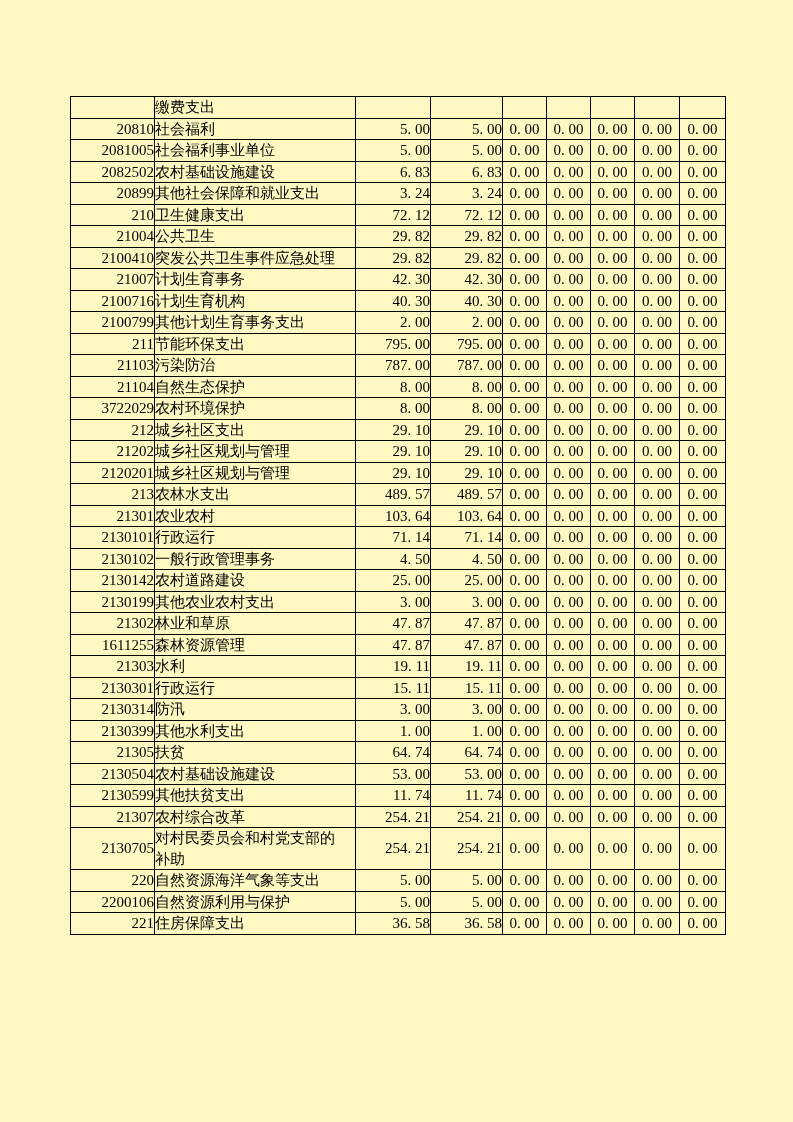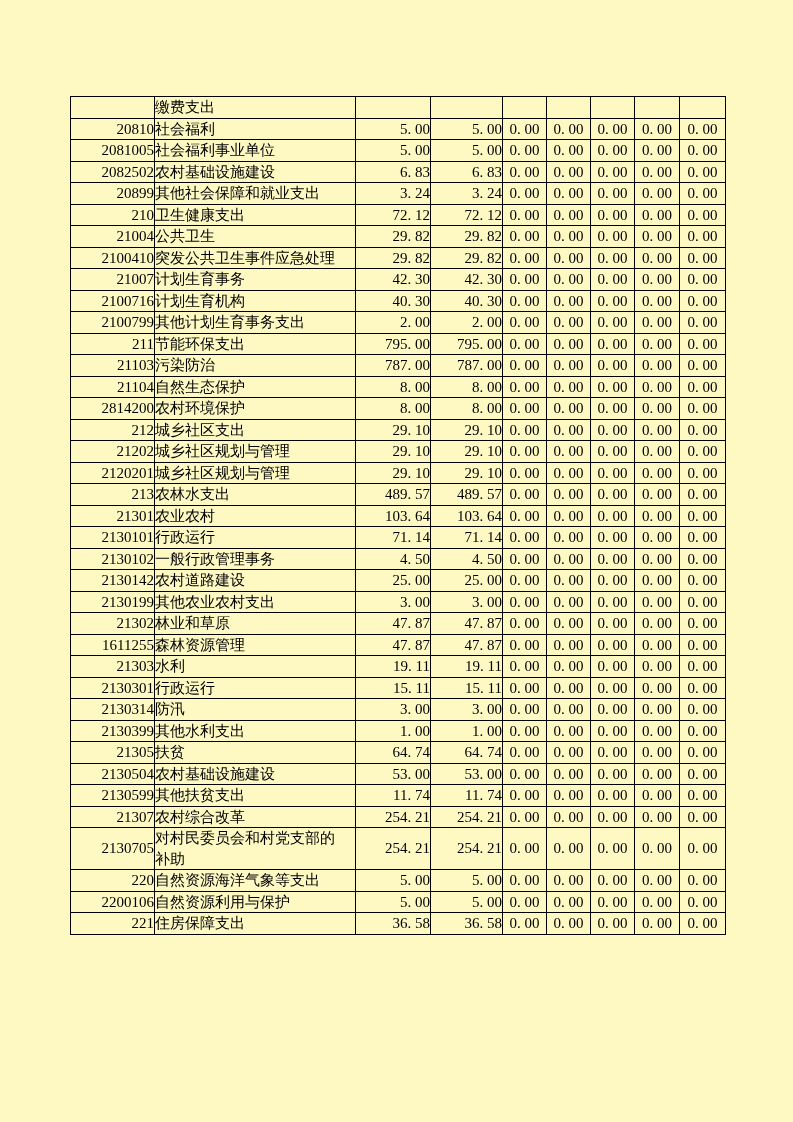--- a/index.html
+++ b/index.html
@@ -217,21 +217,21 @@
           <td class="c-name">自然生态保护</td>
           <td class="c-num">8. 00</td>
           <td class="c-num">8. 00</td>
           <td class="c-zero">0. 00</td>
           <td class="c-zero">0. 00</td>
           <td class="c-zero">0. 00</td>
           <td class="c-zero">0. 00</td>
           <td class="c-zero">0. 00</td>
         </tr>
         <tr>
-          <td class="c-code">2814200</td>
+          <td class="c-code">3722029</td>
           <td class="c-name">农村环境保护</td>
           <td class="c-num">8. 00</td>
           <td class="c-num">8. 00</td>
           <td class="c-zero">0. 00</td>
           <td class="c-zero">0. 00</td>
           <td class="c-zero">0. 00</td>
           <td class="c-zero">0. 00</td>
           <td class="c-zero">0. 00</td>
         </tr>
         <tr>

